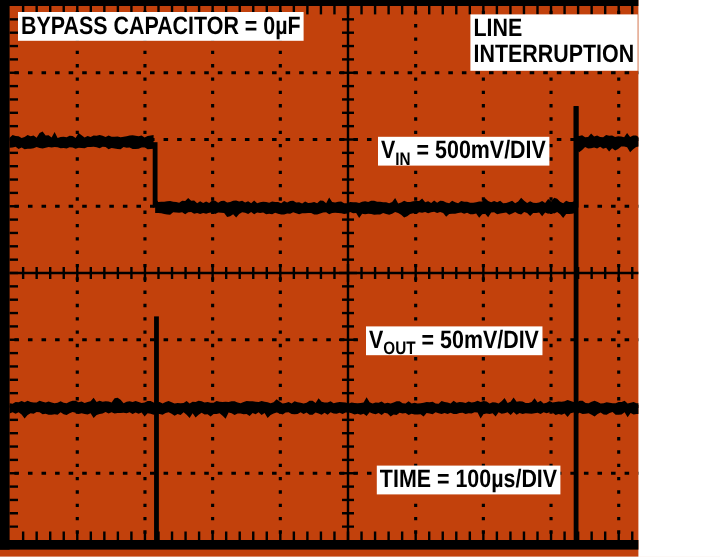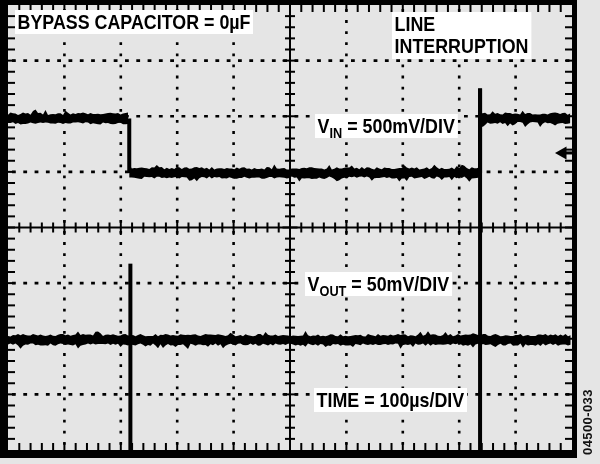--- a/index.html
+++ b/index.html
@@ -1,16 +1,16 @@
 <!DOCTYPE html>
 <html><head>
 <meta charset="utf-8">
 <style>
   html,body{margin:0;padding:0;background:#ffffff;}
-  .scope{position:relative;width:600px;height:464px;background:#e5e5e5;
+  .scope{position:relative;width:532px;height:464px;background:#c2410c;
          font-family:"Liberation Sans",sans-serif;overflow:hidden;}
   .scope svg{position:absolute;left:0;top:0;}
   .lbl{position:absolute;font-weight:bold;font-size:21px;color:#000;
        white-space:nowrap;background:#fff;line-height:1.06;padding:1px 3px;
        transform:scaleX(.85);transform-origin:0 50%;}
   .lbl sub{font-size:15px;line-height:0;}
   .lbl-bypass{left:15px;top:10px;}
   .lbl-li{left:392px;top:12px;}
   .lbl-vin{left:315px;top:114px;}
   .lbl-vout{left:305px;top:272px;}

